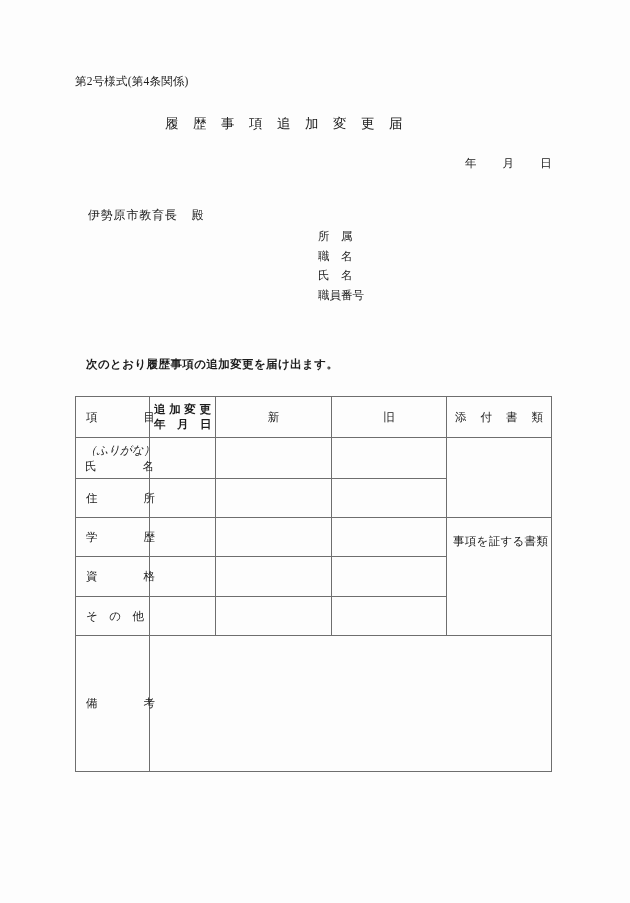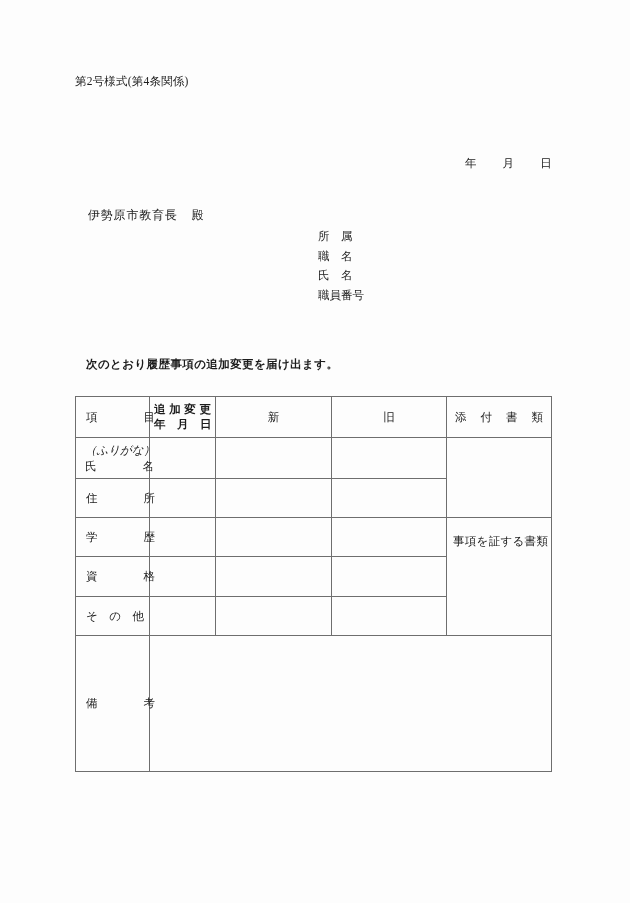--- a/index.html
+++ b/index.html
@@ -181,20 +181,21 @@
     vertical-align: middle;
   }
 </style>
 </head>
 <body>
 
 <div class="page">
 
   <div class="form-code">第2号様式(第4条関係)</div>
 
+  <div class="doc-title">履歴事項追加変更届</div>
 
   <div class="date-line">
     <span>年</span><span class="sp"></span><span>月</span><span class="sp"></span><span>日</span>
   </div>
 
   <div class="addressee">
     <span>伊勢原市教育長</span><span class="gap"></span><span>殿</span>
   </div>
 
   <div class="applicant">

